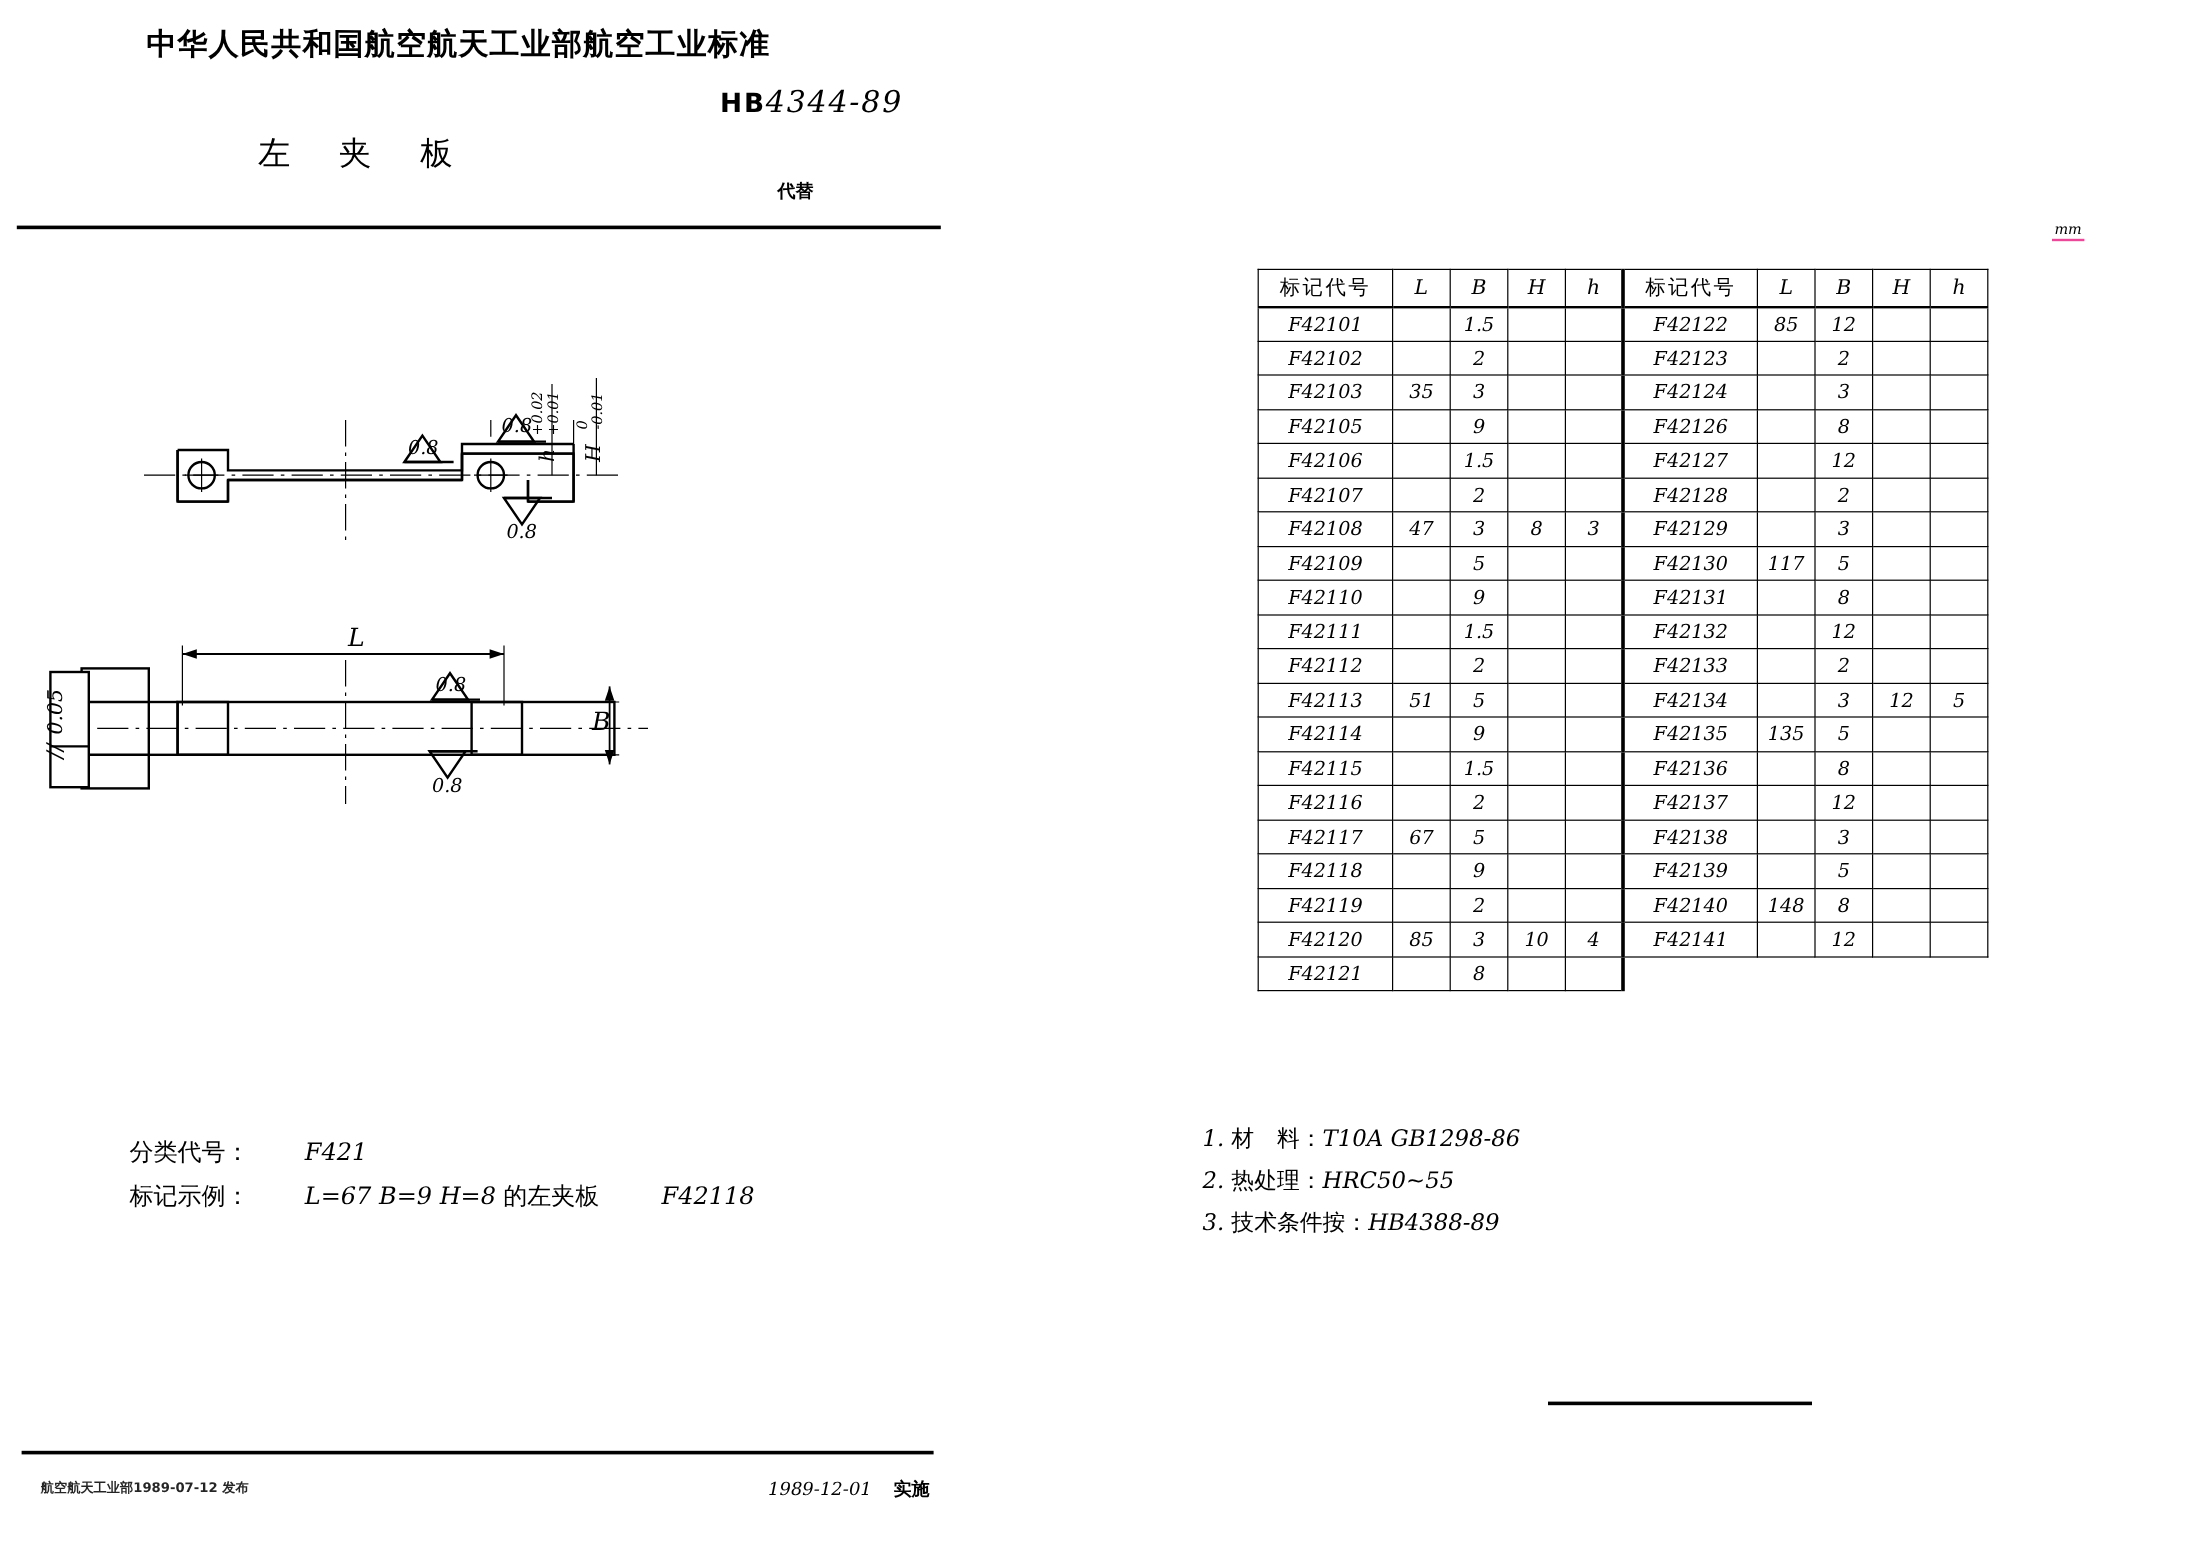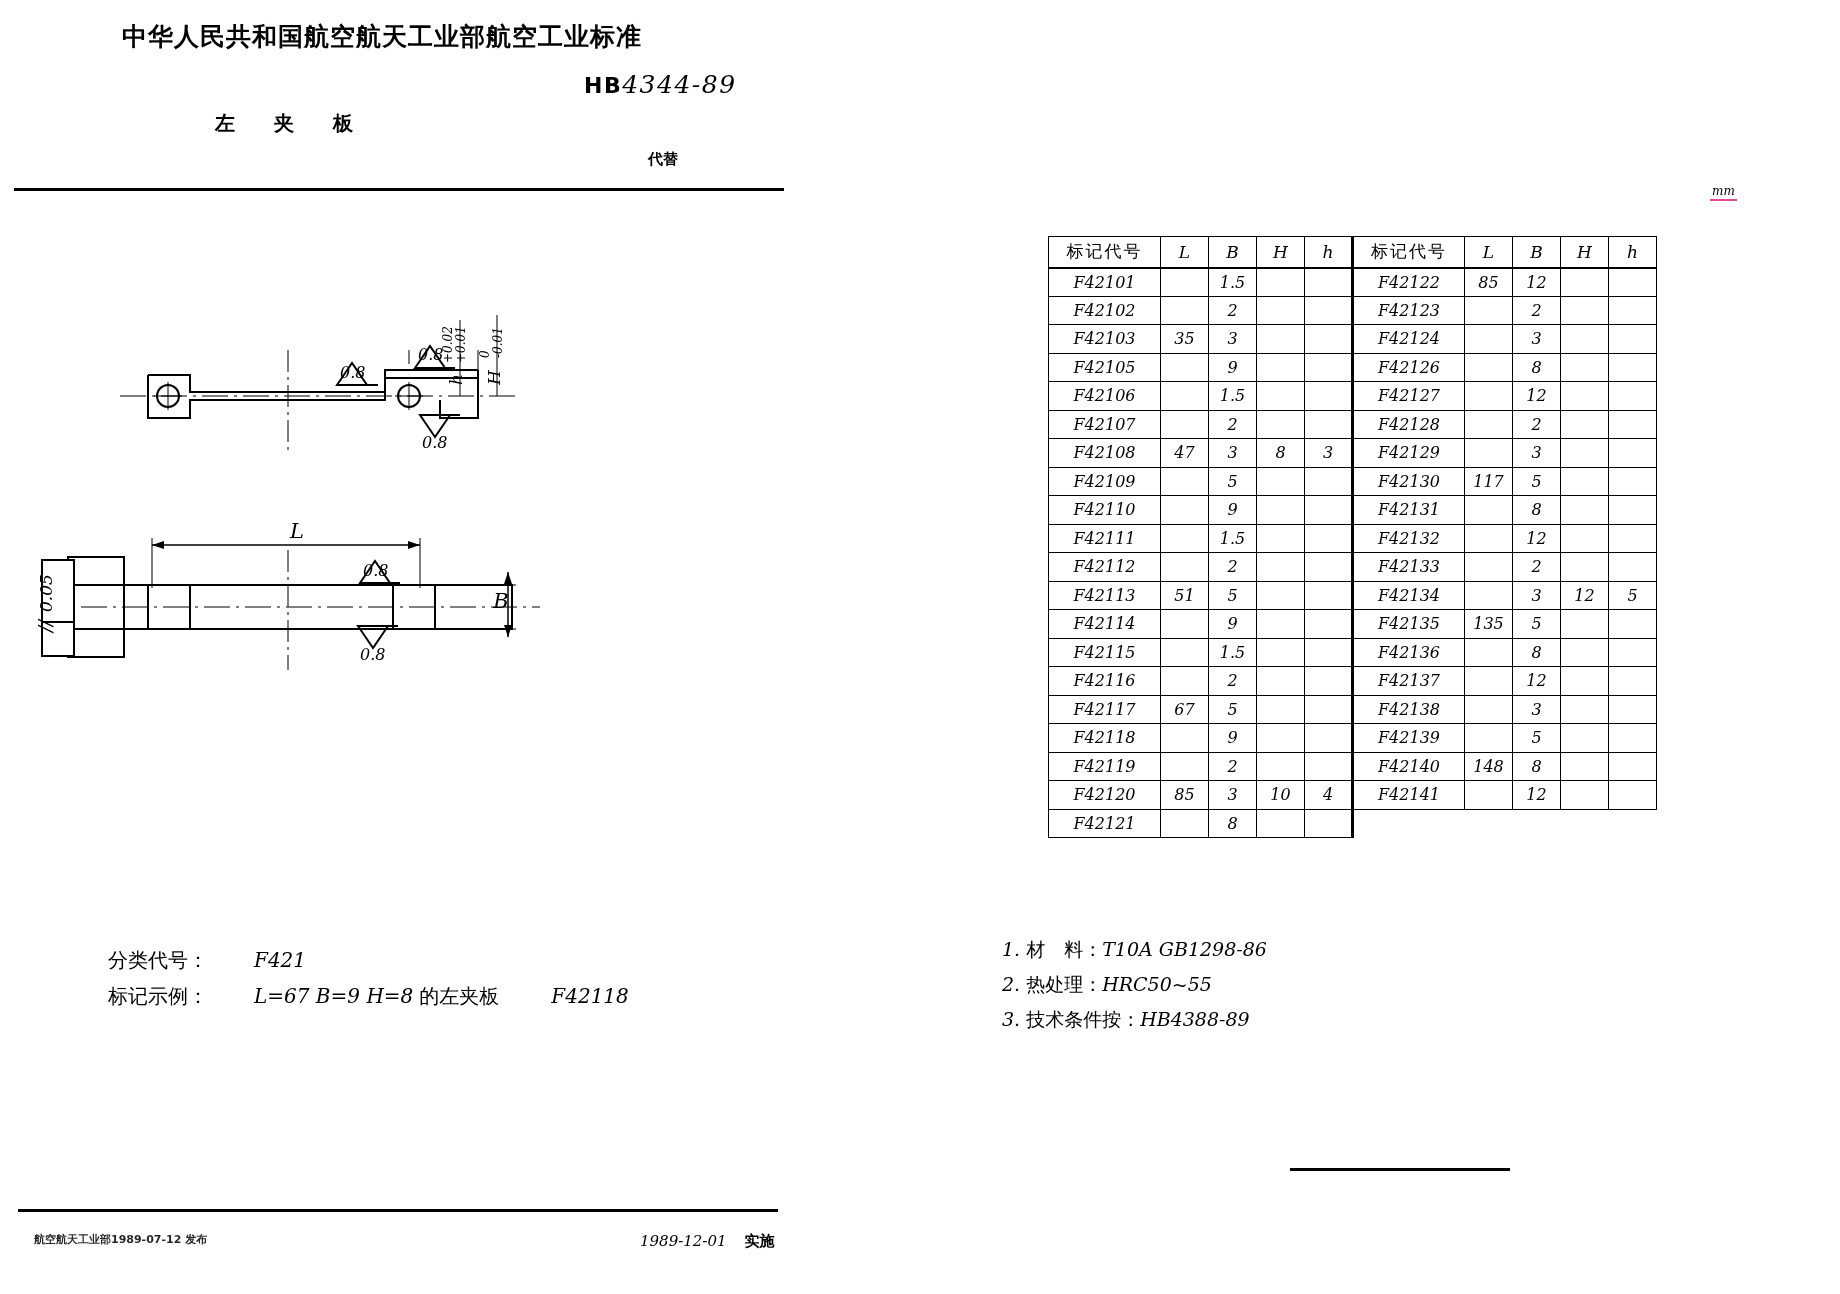--- a/index.html
+++ b/index.html
@@ -15,29 +15,29 @@
   .page { position:absolute; inset:0; }
 
   
   .hdr-title {
     position:absolute; left:122px; top:20px;
     font-weight:bold; font-size:25px; letter-spacing:1px;
     font-family:"DejaVu Sans", sans-serif;
     white-space:nowrap;
   }
   .std-no {
-    position:absolute; left:584px; top:70px;
+    position:absolute; left:600px; top:70px;
     font-size:25px; font-style:italic;
     font-family:"DejaVu Serif", serif;
     letter-spacing:1.5px; white-space:nowrap;text-align:right;
   }
   .std-no b { font-style:normal; font-family:"DejaVu Sans",sans-serif; font-weight:bold; font-size:22px;}
   .part-name {
     position:absolute; left:215px; top:110px;
-    font-size:20px; font-weight:bold; letter-spacing:16px;
+    font-size:27px; font-weight:normal; letter-spacing:16px;
     font-family:"DejaVu Sans", sans-serif;
     white-space:nowrap;
   }
   .replace {
     position:absolute; left:608px; top:150px;
     font-size:15px; font-weight:bold;
     font-family:"DejaVu Sans", sans-serif;
     margin-left:40px;
   }
   .rule-top {
@@ -73,21 +73,21 @@
   
   .left-notes {
     position:absolute; left:108px; top:942px;
     font-size:20px; line-height:36px;
     font-family:"DejaVu Sans", sans-serif;
     white-space:nowrap;
   }
   .left-notes .val { font-family:"DejaVu Serif", serif; font-style:italic;margin-left:46px; }
 
   
-  .tbl-wrap { position:absolute; left:1048px; top:236px; }
+  .tbl-wrap { position:absolute; left:1048px; top:224px; }
   .mm {
     position:absolute; left:1710px; top:184px;
     font-size:12px; font-style:italic; font-family:"DejaVu Serif", serif;
     border-bottom:2px solid #ec4899; padding:0 2px 1px 2px;
   }
   table.spec {
     border-collapse:collapse;
     font-family:"DejaVu Serif", serif;
     font-style:italic;
     font-size:16px;

